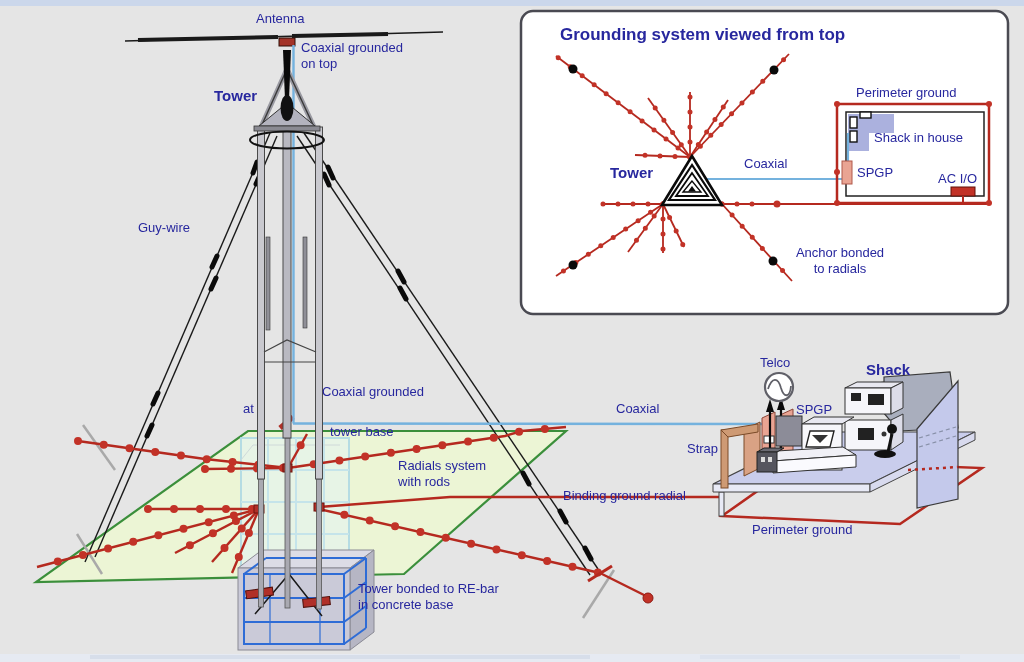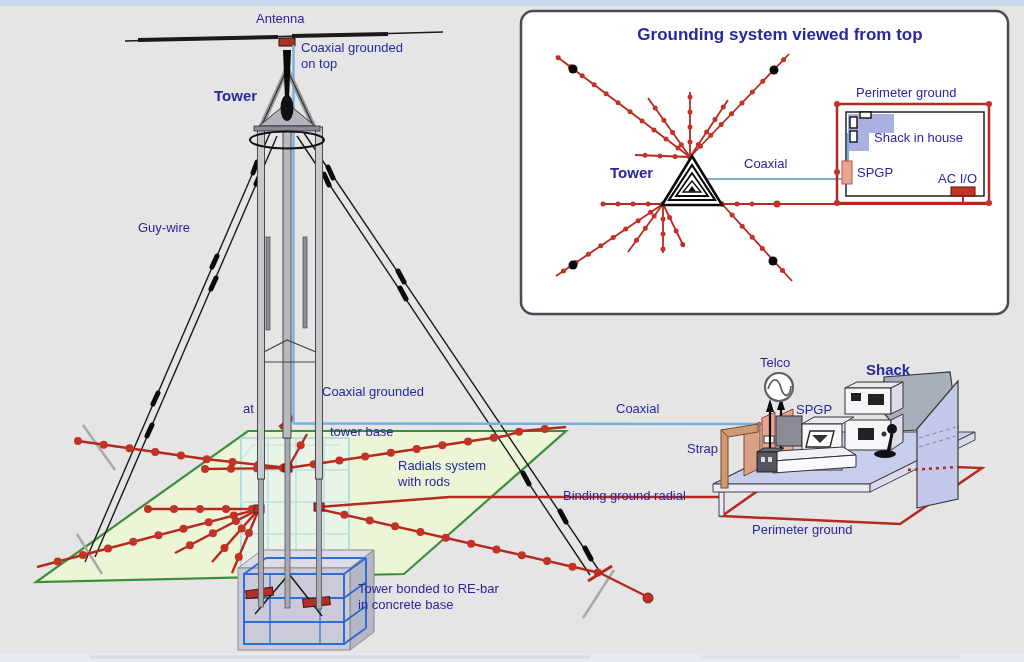--- a/index.html
+++ b/index.html
@@ -334,23 +334,27 @@
 <div class="lbl wrapc" style="left:615px;top:582px;width:215px;">
 </div>
 
 <div class="lbl" style="left:616px;top:401px;">Coaxial</div>
 <div class="lbl" style="left:760px;top:355px;">Telco</div>
 <div class="lbl b" style="left:866px;top:362px;">Shack</div>
 <div class="lbl" style="left:796px;top:402px;">SPGP</div>
 <div class="lbl" style="left:687px;top:441px;">Strap</div>
 <div class="lbl" style="left:752px;top:522px;">Perimeter ground</div>
 
-<div class="lbl title" style="left:560px;top:25px;width:440px;text-align:center;">Grounding system viewed from top</div>
+<div class="lbl title" style="left:560px;top:25px;width:440px;text-align:left;">Grounding system viewed from top</div>
 <div class="lbl b" style="left:610px;top:165px;">Tower</div>
 <div class="lbl" style="left:744px;top:156px;">Coaxial</div>
 <div class="lbl" style="left:856px;top:85px;">Perimeter ground</div>
 <div class="lbl" style="left:874px;top:130px;">Shack in house</div>
 <div class="lbl" style="left:857px;top:165px;">SPGP</div>
 <div class="lbl" style="left:938px;top:171px;">AC I/O</div>
 
 
+<div class="lbl wrapc" style="left:785px;top:245px;width:110px;">
+  <div>Anchor bonded</div>
+  <div>to radials</div>
+</div>
 
 </div>
 
 </body></html>

